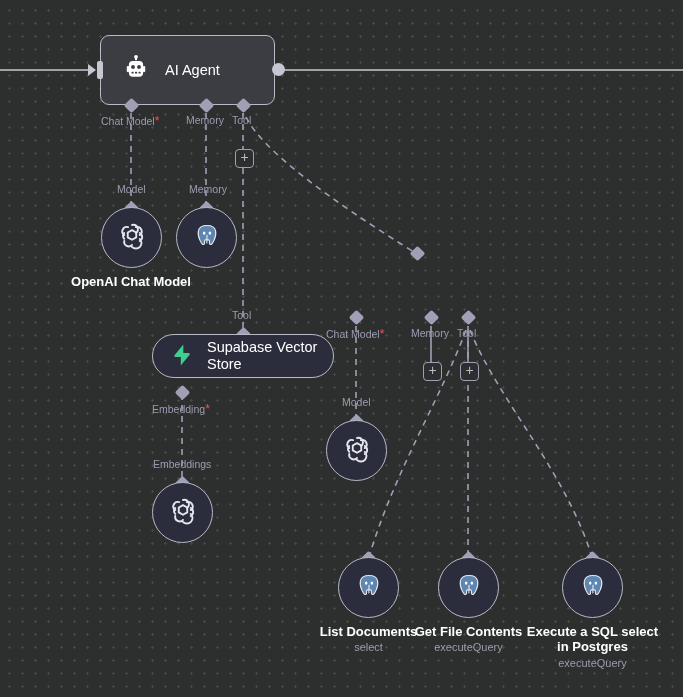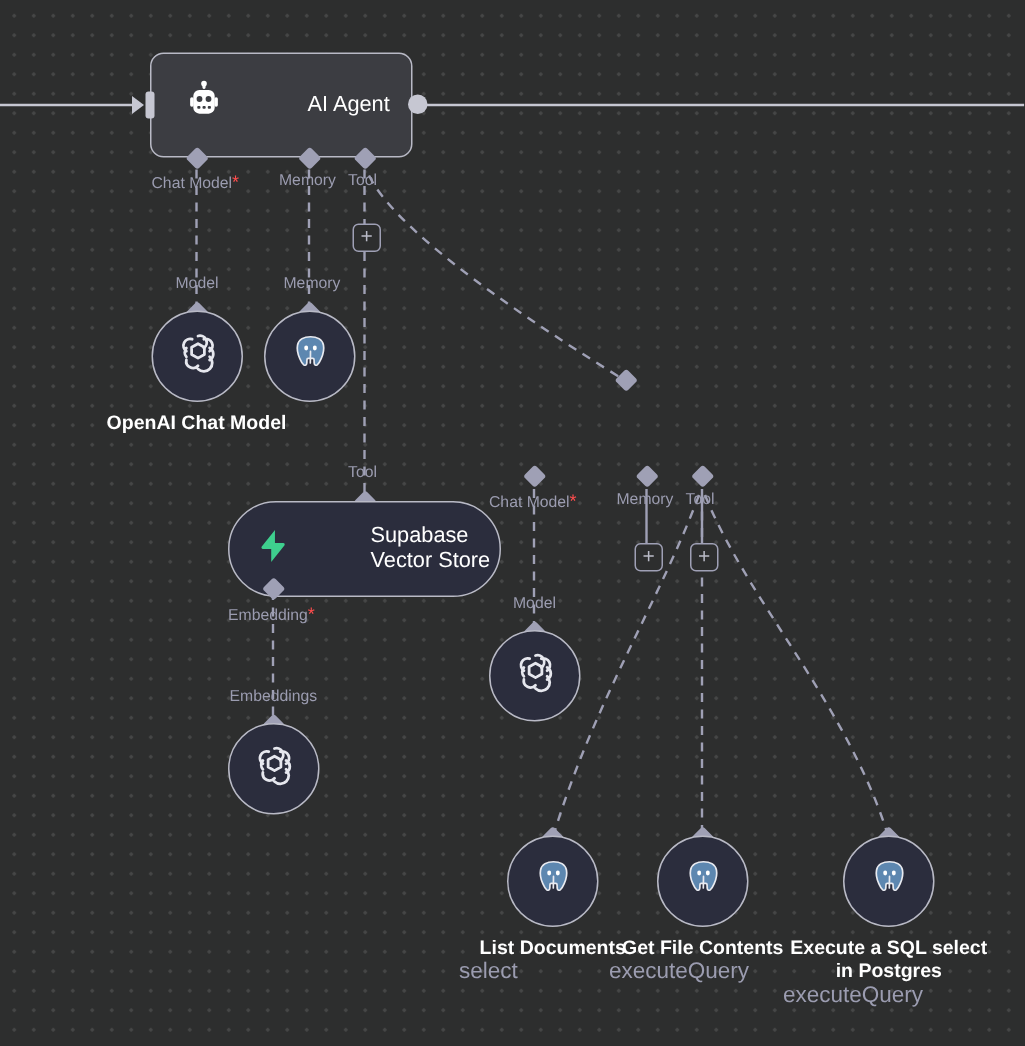--- a/index.html
+++ b/index.html
@@ -10,21 +10,21 @@
     background-image:radial-gradient(circle, #464747 1px, transparent 1.2px);
     background-size:13px 13px;
     background-position:3px 4px;
     overflow:hidden;
     font-family:"Liberation Sans", sans-serif;
     -webkit-font-smoothing:antialiased;
   }
   #wires{position:absolute;left:0;top:0;width:683px;height:697px;pointer-events:none;}
 
   
-  .node{position:absolute;box-sizing:border-box;gap:40px;}
+  .node{position:absolute;box-sizing:border-box;}
 
   .rect-node{
     border-radius:9px;
     border:1px solid #b9bac6;
     display:flex;align-items:center;
     padding-left:20px;
     color:#ffffff;
     font-size:14.5px;
   }
   .rect-node.agent{background:#3c3d42;}
@@ -42,22 +42,23 @@
     position:absolute;
     text-align:center;
     color:#ffffff;
     font-size:13px;
     font-weight:bold;
     line-height:15px;
     white-space:pre-line;
   }
   .node-subcaption{
     position:absolute;
+    text-align:center;
     color:#9b9cb0;
-    font-size:15px;
+    font-size:11px;
     line-height:13px;
   }
 
   
   .port-label{
     position:absolute;
     color:#9b9cb0;
     font-size:10.5px;
     white-space:nowrap;
   }
@@ -188,21 +189,21 @@
         <path fill="#5d87b0" stroke="#e8eaf0" stroke-width="0.9" stroke-linejoin="round" d="M12 3.6c-3.4 0-6.3 1.5-6.9 4.4-.5 2.5.3 5.3 1.2 7.3.6 1.4 1.3 2.7 2.1 3.3.6.4 1.2.2 1.5-.4.2-.5.2-1.4.2-2.3 0-.5.3-.8.7-.8h2.4c.4 0 .7.3.7.8 0 .9 0 1.8.2 2.3.3.6.9.8 1.5.4.8-.6 1.5-1.9 2.1-3.3.9-2 1.7-4.8 1.2-7.3-.6-2.9-3.5-4.4-6.9-4.4z"></path>
         <ellipse cx="9.7" cy="9.6" rx="1.05" ry="1.3" fill="#ffffff"></ellipse>
         <ellipse cx="14.3" cy="9.6" rx="1.05" ry="1.3" fill="#ffffff"></ellipse>
         <path d="M12 11.4c0 2.3-.1 4.4-.1 6.2" stroke="#e8eaf0" stroke-width="0.9" fill="none" stroke-linecap="round"></path>
       </svg>
     </span>
   </div>
 
   <div class="port-label" style="left:232px;top:309px;">Tool</div>
   <div class="diamond" style="left:238px;top:329px;"></div>
-  <div class="node rect-node pill" style="left:152px;top:334px;width:182px;height:64px;padding-left:16px;">
+  <div class="node rect-node pill" style="left:152px;top:334px;width:182px;height:44px;padding-left:16px;">
     <span class="icon" style="margin-right:12px;">
       <svg width="26" height="26" viewBox="0 0 24 24">
         <path fill="#3ecf8e" d="M13.2 2.2 5.1 12.3c-.5.6-.1 1.5.7 1.5h5.1v8l8.1-10.1c.5-.6.1-1.5-.7-1.5h-5.1v-8z"></path>
       </svg>
     </span>
     <span style="line-height:17px;">Supabase Vector Store</span>
   </div>
   <div class="diamond" style="left:177px;top:387px;"></div>
   <div class="port-label" style="left:152px;top:402px;">
     <span>Embedding</span><span class="req">*</span>

